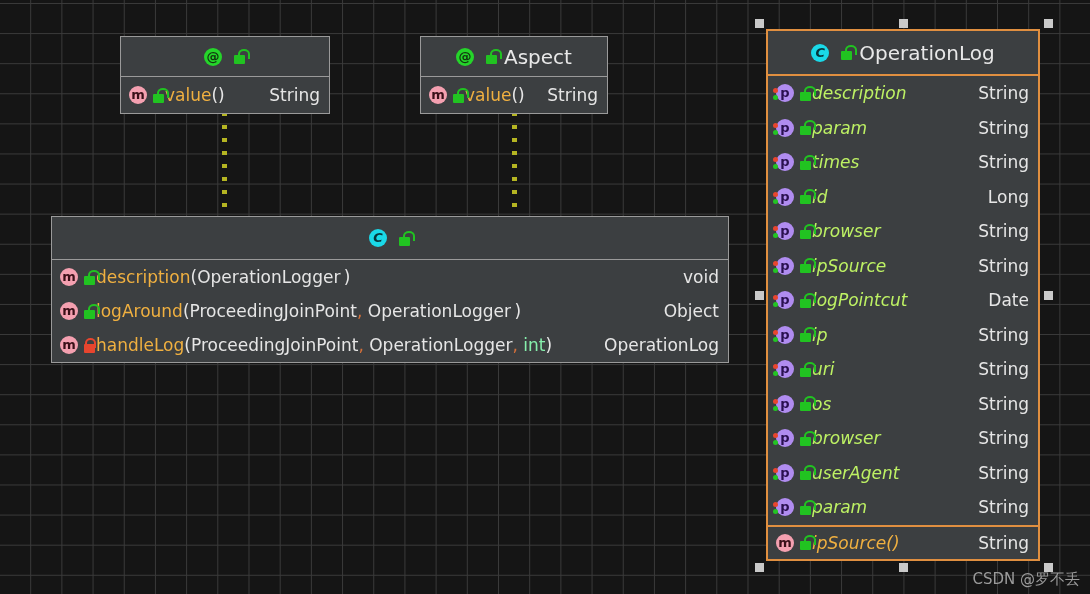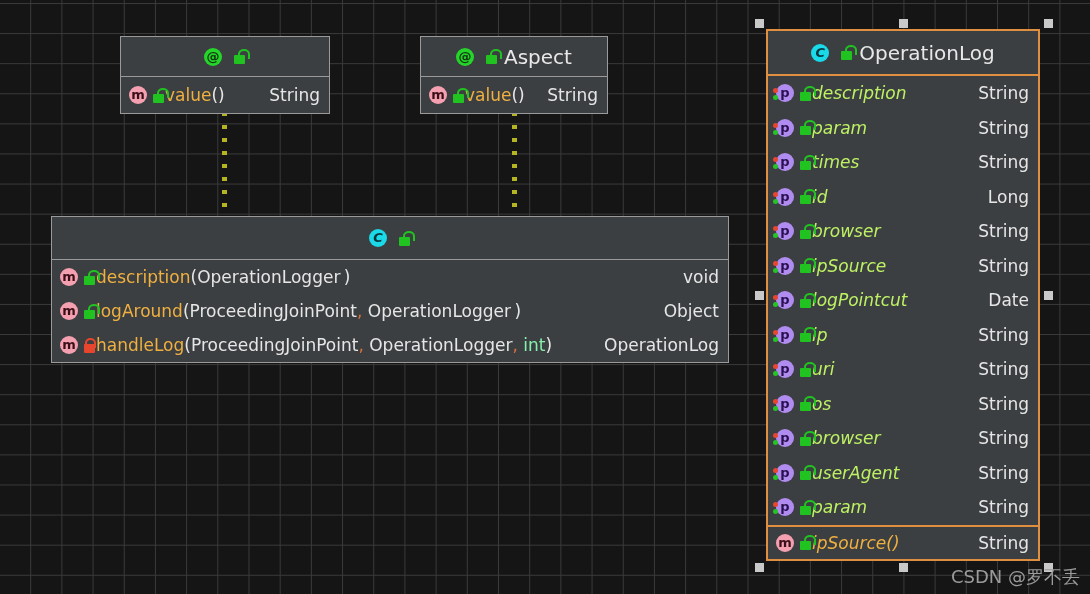--- a/index.html
+++ b/index.html
@@ -148,21 +148,21 @@
   .handle {
     position: absolute;
     width: 9px; height: 9px;
     background: #c9c9c9;
   }
 
   .watermark {
     position: absolute;
     right: 10px;
     bottom: 5px;
-    font-size: 18px;
+    font-size: 15px;
     color: #9b9b9b;
     white-space: nowrap;
   }
 </style>
 </head>
 <body>
 
 <div id="canvas">
 
   <div class="dotline" style="left:222px; top:112px; height:104px;"></div>

